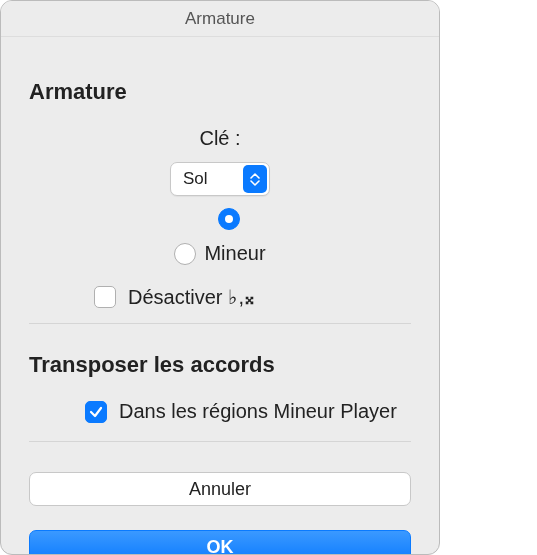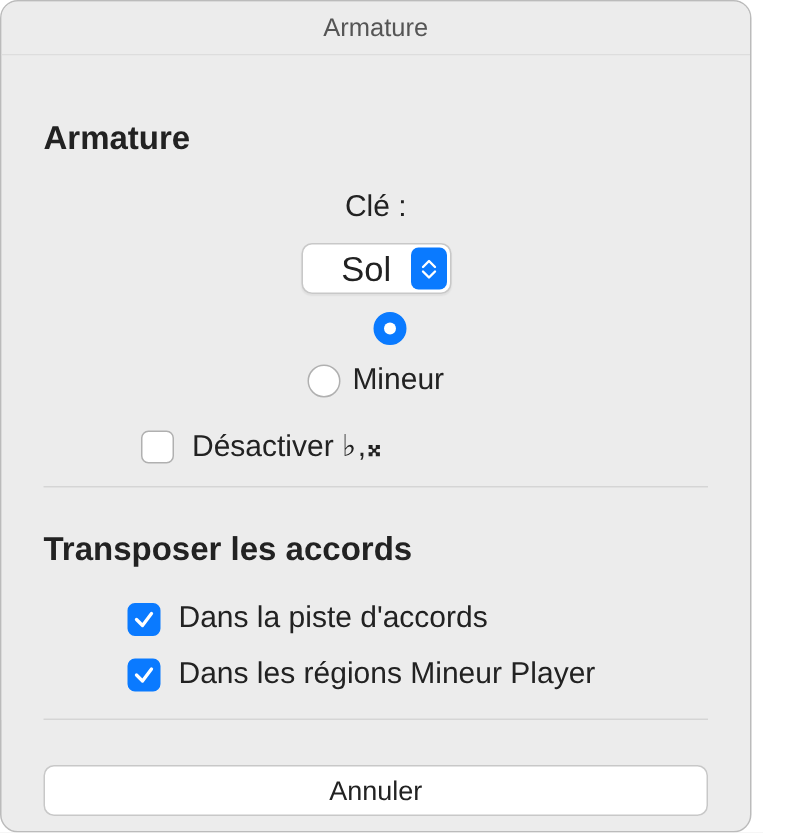--- a/index.html
+++ b/index.html
@@ -6,21 +6,21 @@
   body {
     margin: 0;
     padding: 0;
     font-family: -apple-system, "Helvetica Neue", Helvetica, Arial, sans-serif;
     background: #fff;
     color: #222;
     width: 537px;
     height: 555px;
   }
   .window {
-    width: 501px;
+    width: 440px;
     height: 555px;
     border: 1px solid #bbb;
     border-radius: 12px;
     overflow: hidden;
     background: #ececec;
   }
   .titlebar {
     height: 36px;
     line-height: 36px;
     text-align: center;
@@ -51,22 +51,22 @@
     font-size: 20px;
   }
   .popup {
     position: relative;
     display: inline-flex;
     align-items: center;
     background: #fff;
     border: 1px solid #c8c8c8;
     border-radius: 7px;
     height: 34px;
-    padding: 0 30px 0 26px;
-    font-size: 23px;
+    padding: 0 30px 0 12px;
+    font-size: 17px;
     box-shadow: 0 1px 1px rgba(0,0,0,0.05);
     min-width: 100px;
   }
   .popup-knob {
     position: absolute;
     right: 2px;
     top: 2px;
     bottom: 2px;
     width: 24px;
     background: #0a7aff;
@@ -214,28 +214,20 @@
 
     <div class="section-title" style="margin-top:28px;">Transposer les accords</div>
 
     <div class="transpose-checks">
       <div class="check-row">
         <span class="checkbox checked">
           <svg width="14" height="14" viewBox="0 0 14 14">
               <path d="M2 7 L6 11 L12 3" stroke="#fff" stroke-width="2.2" fill="none" stroke-linecap="round" stroke-linejoin="round"></path>
             </svg>
         </span>
-        <span>Dans la piste d'accords</span>
-      </div>
-      <div class="check-row">
-        <span class="checkbox checked">
-          <svg width="14" height="14" viewBox="0 0 14 14">
-              <path d="M2 7 L6 11 L12 3" stroke="#fff" stroke-width="2.2" fill="none" stroke-linecap="round" stroke-linejoin="round"></path>
-            </svg>
-        </span>
         <span>Dans les régions Mineur Player</span>
       </div>
     </div>
 
     <hr class="sep" style="margin-top:18px;">
   </div>
 
   <div class="button-bar">
     <div class="btn">Annuler</div>
     <div class="btn default">OK</div>

